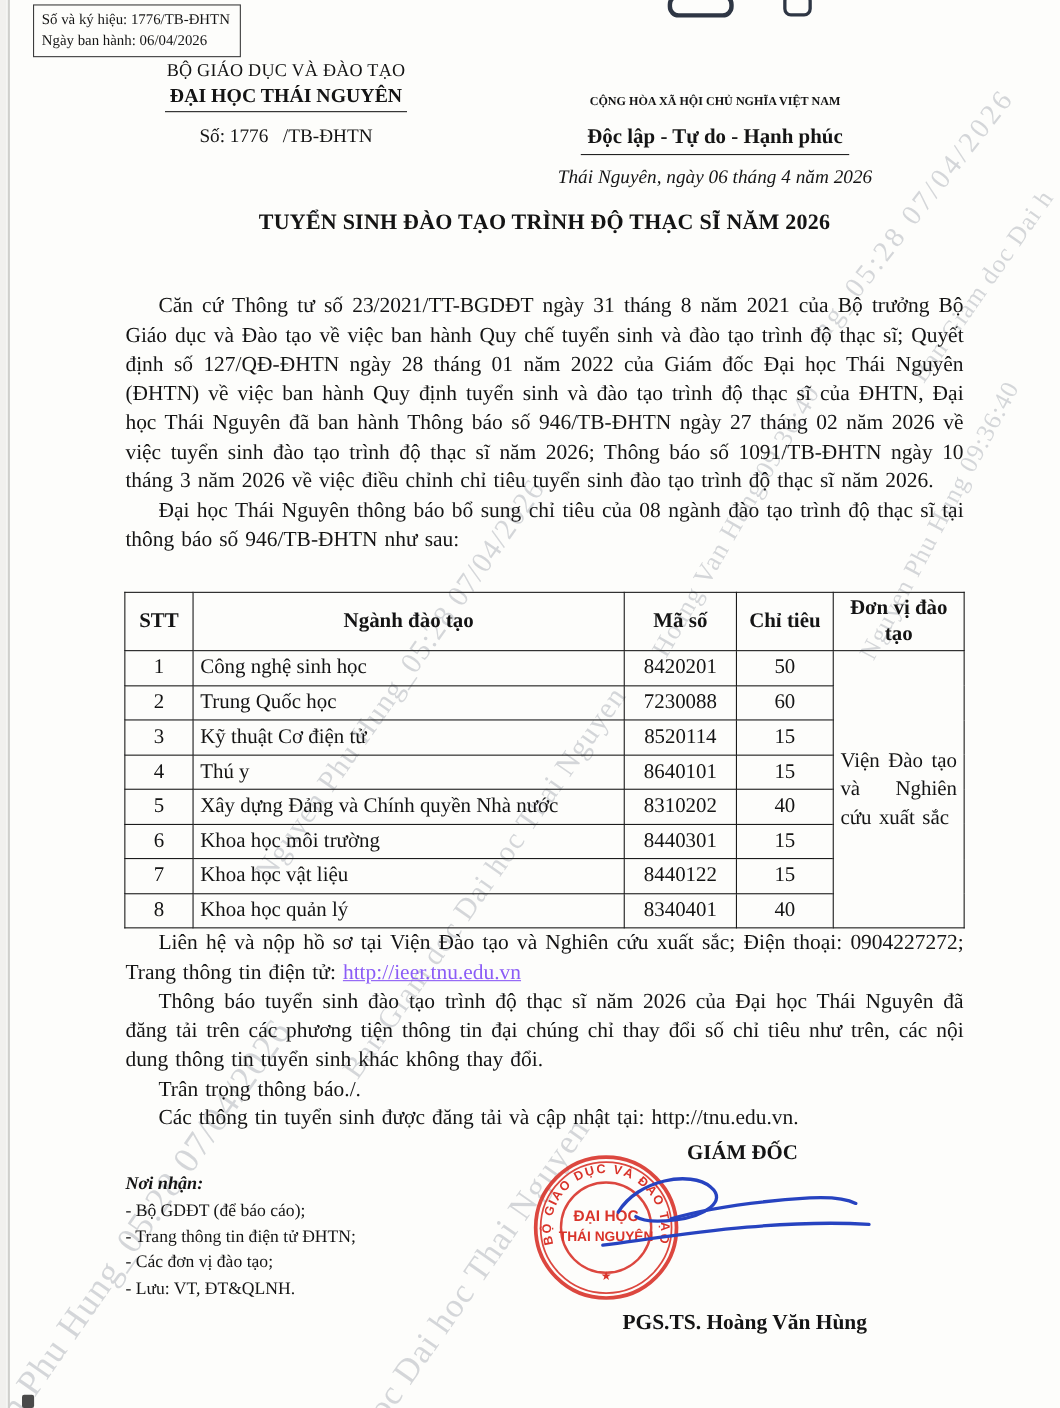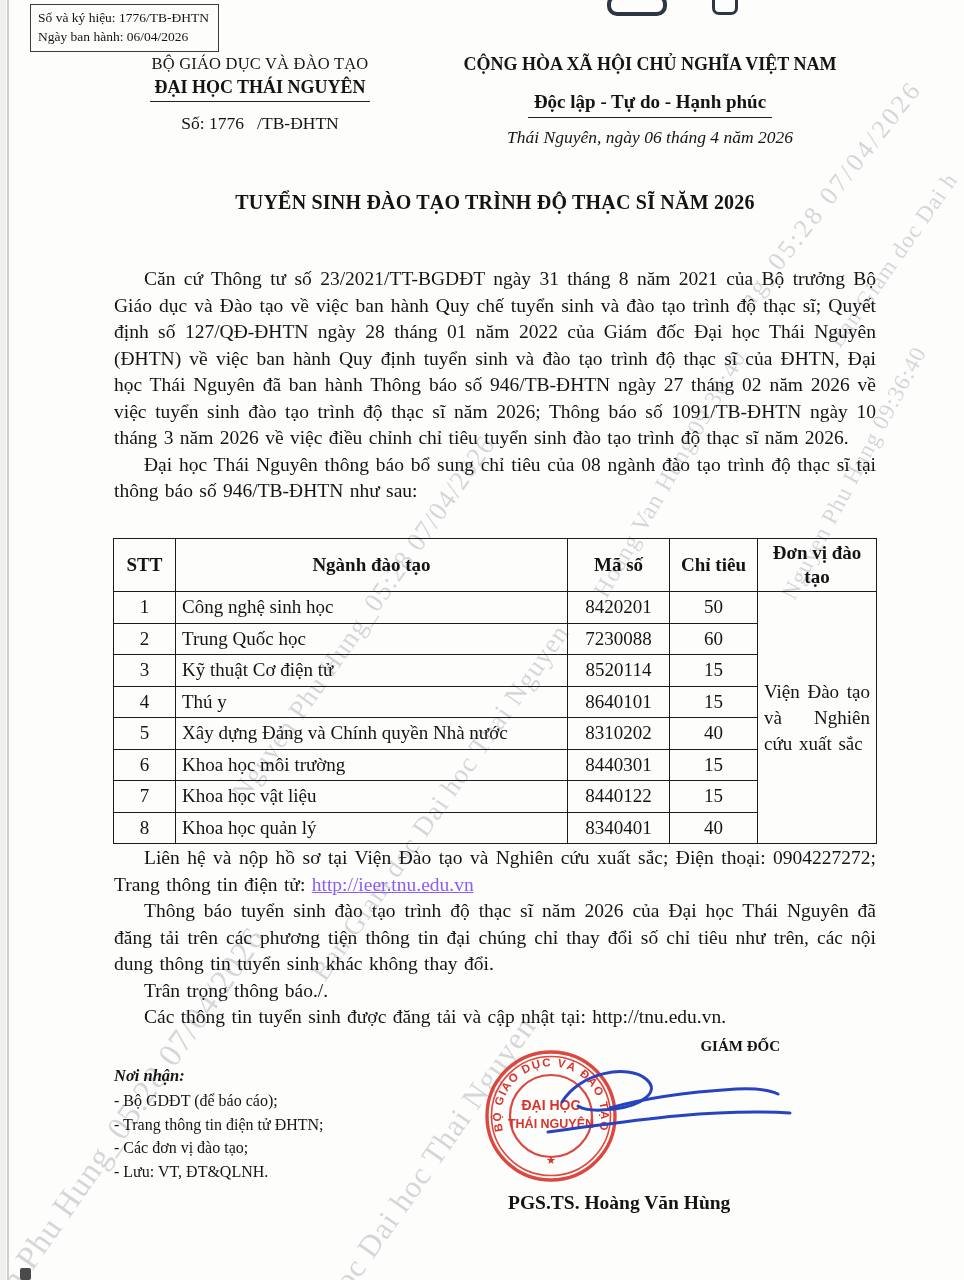--- a/index.html
+++ b/index.html
@@ -28,21 +28,21 @@
     border:1.5px solid #3c3c3c;padding:3px 9px 5px 7px;
     font-size:13.5px;line-height:19px;background:rgba(253,253,251,.6);
   }
   
   .header-left{position:absolute;left:70px;top:54px;width:380px;text-align:center;z-index:2;}
   .header-left .ministry{font-size:16.5px;letter-spacing:.2px;}
   .header-left .university{margin-top:3px;font-size:18px;font-weight:bold;}
   .header-left .university span{display:inline-block;border-bottom:1.5px solid #222;padding:0 4px 3px;}
   .header-left .doc-no{margin-top:11px;font-size:17.5px;white-space:pre;}
   .header-right{position:absolute;left:420px;top:54px;width:460px;text-align:center;z-index:2;}
-  .header-right .country{font-size:18px;font-weight:bold;}
+  .header-right .country{font-size:11px;font-weight:bold;margin-top:32px;}
   .header-right .motto{margin-top:4px;font-size:19px;font-weight:bold;}
   .header-right .motto span{display:inline-block;border-bottom:1.5px solid #222;padding:0 6px 4px;margin-top:12px;}
   .header-right .place-date{margin-top:9px;font-size:17.5px;font-style:italic;}
   
   .title{position:absolute;left:114px;top:185px;width:762px;text-align:center;z-index:2;
          font-weight:bold;font-size:20px;line-height:34px;letter-spacing:.2px;}
   
   .body-flow{position:absolute;left:114px;top:266px;width:762px;z-index:1;}
   .body-flow p,.body-flow2 p{
     margin:0;font-size:19.5px;line-height:26.5px;text-align:justify;
@@ -58,23 +58,23 @@
   table.quota th,table.quota td{border:1.7px solid #1c1c1c;font-size:19px;padding:1px 6px;}
   table.quota th{font-weight:bold;text-align:center;height:50px;line-height:24px;}
   table.quota td{height:28.5px;}
   td.col-stt,td.col-maso,td.col-chitieu{text-align:center;}
   td.col-nganh{text-align:left;padding-left:11px;}
   td.col-unit{text-align:justify;vertical-align:middle;line-height:26px;padding:0 8px;word-spacing:2px;}
   
   .recipients{position:absolute;left:114px;top:1066px;width:330px;z-index:2;}
   .recipients .rl{font-size:16.5px;font-weight:bold;font-style:italic;margin-bottom:3px;}
   .recipients .ri{font-size:16px;line-height:23.5px;}
-  .signer-title{position:absolute;left:570px;top:1038px;width:210px;text-align:right;
-                font-weight:bold;font-size:15px;z-index:2;}
-  .signer-name{position:absolute;left:508px;top:1192px;width:270px;text-align:left;
+  .signer-title{position:absolute;left:570px;top:1038px;width:210px;text-align:center;
+                font-weight:bold;font-size:19px;z-index:2;}
+  .signer-name{position:absolute;left:542px;top:1192px;width:270px;text-align:center;
                font-weight:bold;font-size:19.5px;z-index:4;}
   .seal{position:absolute;left:483px;top:1048px;width:136px;height:136px;z-index:2;}
   .signature{position:absolute;left:540px;top:1066px;width:262px;height:84px;z-index:3;}
 </style>
 </head>
 <body>
 
 <div class="page">
 
   <div class="wm-layer">

